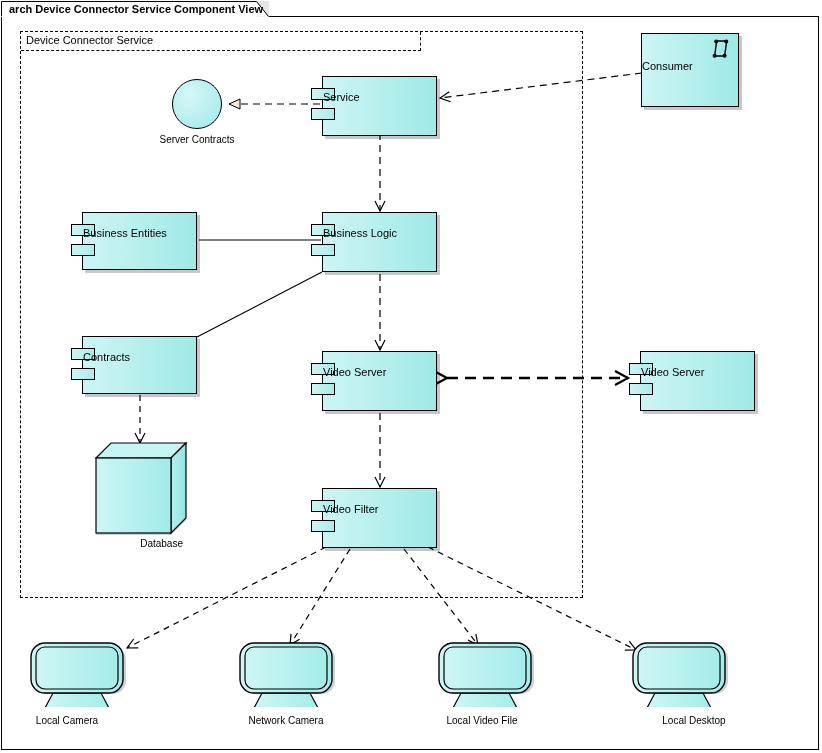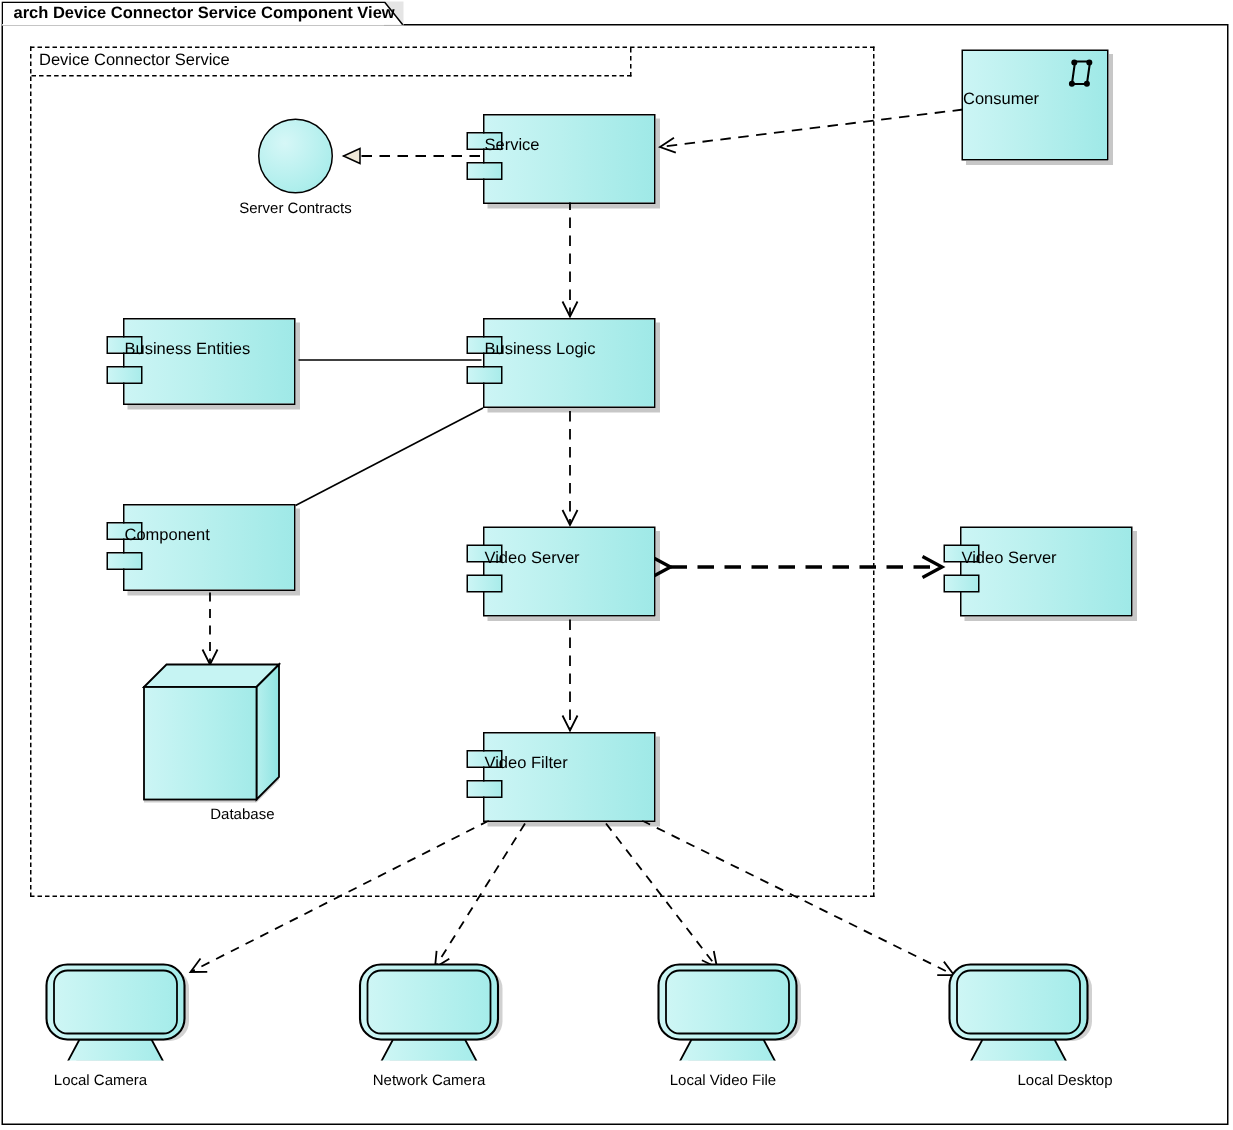--- a/index.html
+++ b/index.html
@@ -287,21 +287,21 @@
 
   <div class="component" style="left:322px; top:212px; width:115px; height:60px;">
     <div class="port p1"></div>
     <div class="port p2"></div>
     <div class="cname">Business Logic</div>
   </div>
 
   <div class="component" style="left:82px; top:336px; width:115px; height:58px;">
     <div class="port p1"></div>
     <div class="port p2"></div>
-    <div class="cname">Component</div>
+    <div class="cname">Contracts</div>
   </div>
 
   <div class="component" style="left:322px; top:351px; width:115px; height:60px;">
     <div class="port p1"></div>
     <div class="port p2"></div>
     <div class="cname">Video Server</div>
   </div>
 
   <div class="component" style="left:322px; top:488px; width:115px; height:60px;">
     <div class="port p1"></div>
@@ -397,15 +397,15 @@
     <svg width="100" height="68" viewBox="0 0 100 68">
       <g transform="translate(4,4)">
         <rect x="0" y="0" width="92" height="48" rx="13" ry="13" fill="rgba(0,0,0,0.18)" stroke="none" transform="translate(3,3)"></rect>
         <polygon points="22,52 70,52 78,66 14,66" fill="rgba(0,0,0,0.18)" transform="translate(3,3)"></polygon>
         <polygon points="22,50 70,50 78,65 14,65" fill="url(#scr)" stroke="#000" stroke-width="1.2"></polygon>
         <rect x="0" y="0" width="92" height="50" rx="14" ry="14" fill="url(#scr)" stroke="#000" stroke-width="1.4"></rect>
         <rect x="5" y="4" width="82" height="42" rx="9" ry="9" fill="url(#scr)" stroke="#000" stroke-width="1.2"></rect>
       </g>
     </svg>
   </div>
-  <div class="device-label" style="left:640px; top:715px;">Local Desktop</div>
+  <div class="device-label" style="left:624px; top:715px;">Local Desktop</div>
 
 </div>
 
 </body></html>

